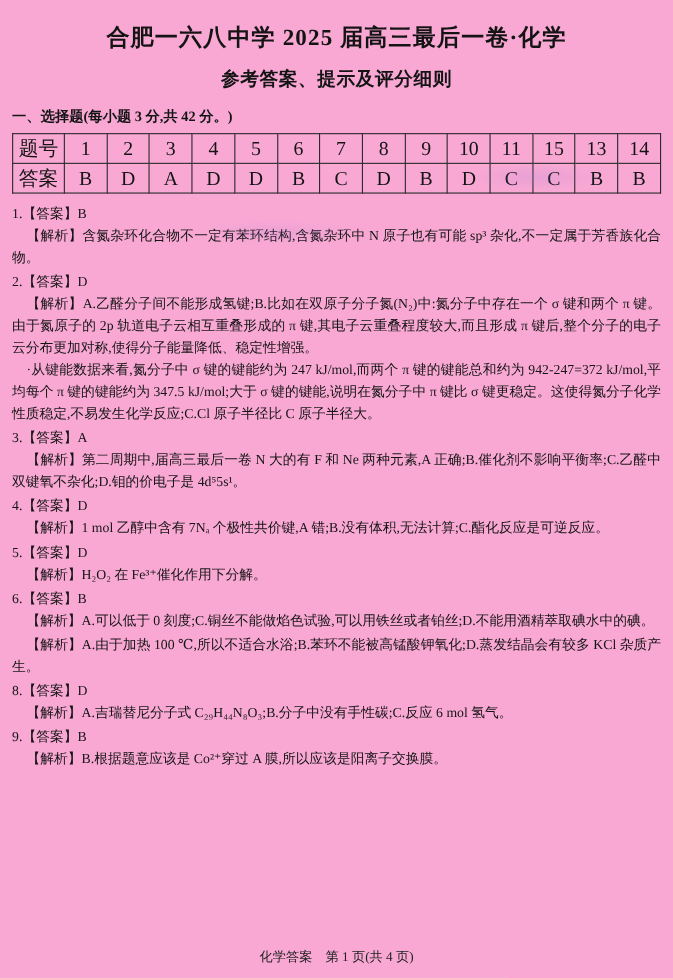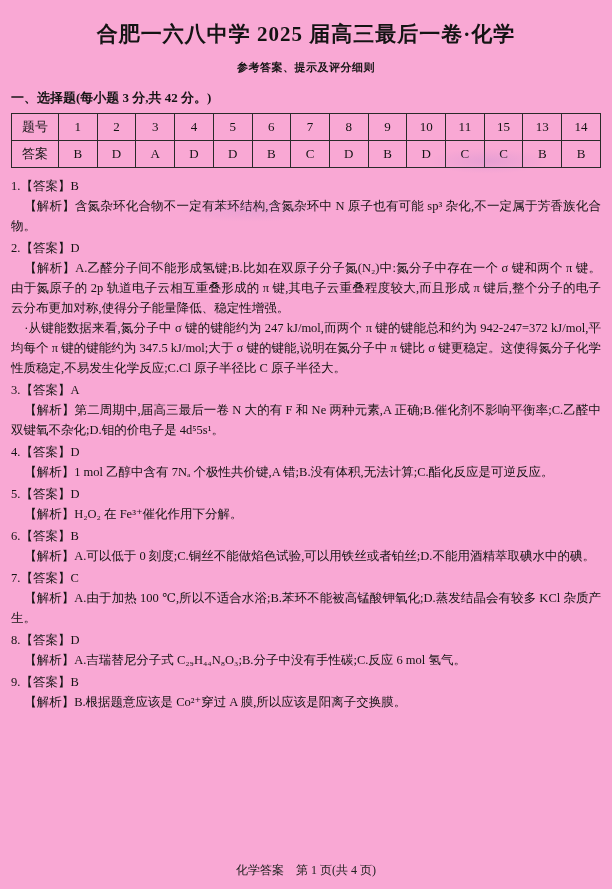--- a/index.html
+++ b/index.html
@@ -23,39 +23,39 @@
   .title {
     margin: 4px 0 0 0;
     text-align: center;
     font-size: 21px;
     font-weight: bold;
     letter-spacing: 1px;
   }
   .subtitle {
     margin: 12px 0 0 0;
     text-align: center;
-    font-size: 11px;
+    font-size: 17px;
     font-weight: bold;
     letter-spacing: 0.5px;
   }
   .section-heading {
     margin: 14px 0 6px 0;
     font-weight: bold;
     font-size: 13px;
   }
   table.answer-table {
     width: 100%;
     border-collapse: collapse;
     table-layout: fixed;
   }
   table.answer-table td {
     border: 1px solid #2a2a2a;
     text-align: center;
     height: 26px;
-    font-size: 13px;
+    font-size: 18px;
     padding: 0;
   }
   table.answer-table td.row-label {
     width: 46px;
   }
   .items {
     margin-top: 8px;
   }
   .item { margin: 0 0 2px 0; }
   .answer-line {
@@ -169,21 +169,20 @@
       <p class="answer-line"><span>5.</span><span>【答案】D</span></p>
       <p class="analysis">【解析】H₂O₂ 在 Fe³⁺催化作用下分解。</p>
     </div>
 
     <div class="item">
       <p class="answer-line"><span>6.</span><span>【答案】B</span></p>
       <p class="analysis">【解析】A.可以低于 0 刻度;C.铜丝不能做焰色试验,可以用铁丝或者铂丝;D.不能用酒精萃取碘水中的碘。</p>
     </div>
 
     <div class="item">
-      <p class="answer-line"><span>7.</span><span>【答案】C</span></p>
       <p class="analysis">【解析】A.由于加热 100 ℃,所以不适合水浴;B.苯环不能被高锰酸钾氧化;D.蒸发结晶会有较多 KCl 杂质产生。</p>
     </div>
 
     <div class="item">
       <p class="answer-line"><span>8.</span><span>【答案】D</span></p>
       <p class="analysis">【解析】A.吉瑞替尼分子式 C₂₉H₄₄N₈O₃;B.分子中没有手性碳;C.反应 6 mol 氢气。</p>
     </div>
 
     <div class="item">
       <p class="answer-line"><span>9.</span><span>【答案】B</span></p>

